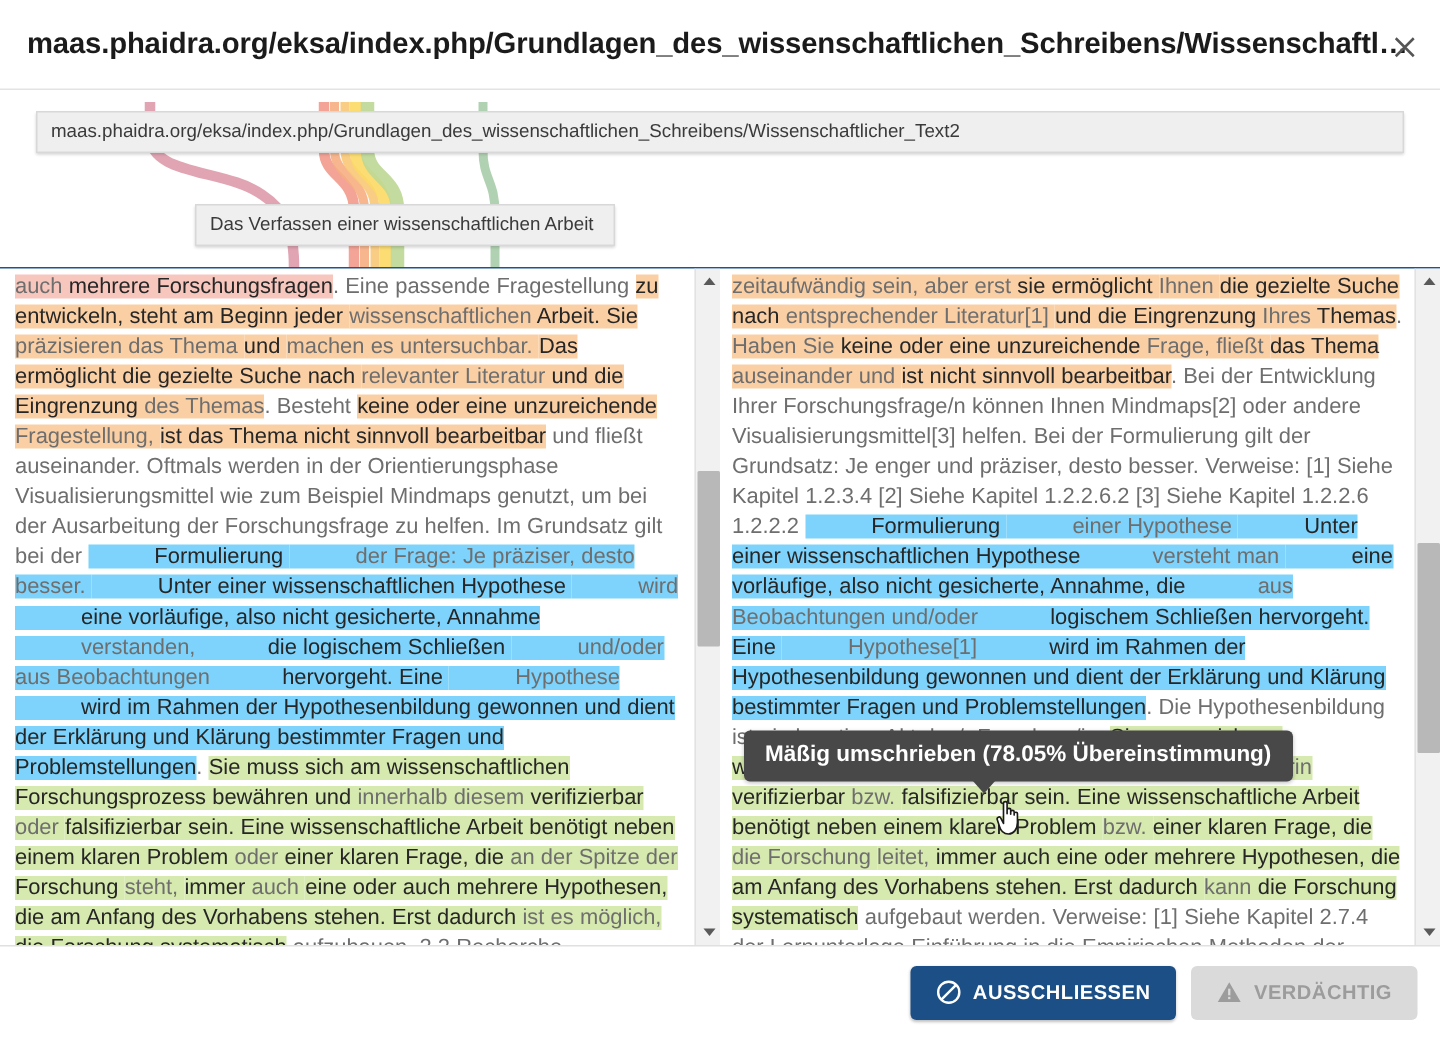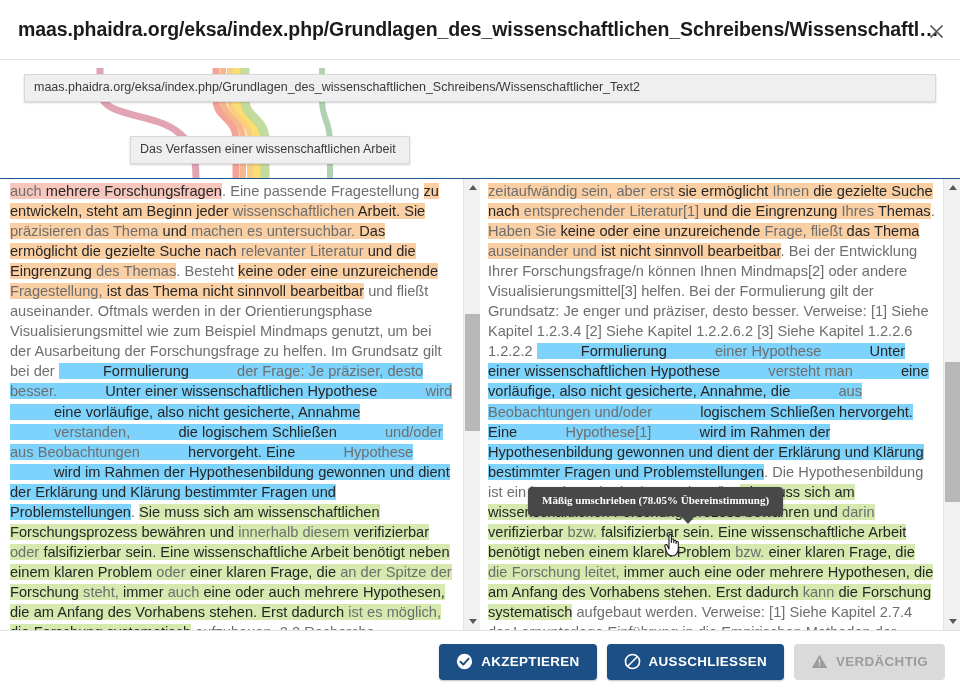--- a/index.html
+++ b/index.html
@@ -169,33 +169,32 @@
     background: #b8b8b8;
     border-radius: 1px;
     cursor: pointer;
   }
   .sbar-left .sbar-thumb  { top: 135px; height: 117px; }
   .sbar-right .sbar-thumb { top: 183px; height: 140px; }
 
   
   .tooltip {
     position: absolute;
-    left: 528px;
+    left: 496px;
     top: 308px;
     background: #484848;
     color: #ffffff;
-    font-size: 11px;
+    font-size: 15px;
     font-weight: 700;
     padding: 7px 14px 8px 14px;
     border-radius: 4px;
     white-space: nowrap;
     z-index: 30;
     box-shadow: 0 1px 3px rgba(0,0,0,0.25);
     line-height: 1.25;
-    font-family: Liberation Serif, serif;
   }
   .tooltip:after {
     content: "";
     position: absolute;
     left: 152px;
     bottom: -8px;
     width: 0; height: 0;
     border-left: 8px solid transparent;
     border-right: 8px solid transparent;
     border-top: 9px solid #484848;
@@ -317,27 +316,20 @@
     <div class="tooltip">Mäßig umschrieben (78.05% Übereinstimmung)</div>
 
     <svg class="cursor-hand" width="22" height="28" viewBox="0 0 22 28">
       <path d="M7,17 L7,5.5 C7,4 9.4,4 9.4,5.5 L9.4,12.5 L9.4,10 C9.4,8.6 11.8,8.6 11.8,10 L11.8,12.8 L11.8,11.2
                C11.8,9.9 14.1,9.9 14.1,11.2 L14.1,13.4 L14.1,12.4 C14.1,11.2 16.3,11.2 16.3,12.4 L16.3,18.4
                C16.3,23 13.6,26 10.3,26 C7,26 5,23.5 4.4,21.2 L2.8,16.4 C2.3,14.9 4.5,13.9 5.2,15.4 L7,19 Z" fill="#ffffff" stroke="#1a1a1a" stroke-width="1.1" stroke-linejoin="round"></path>
     </svg>
   </div>
 
   <div class="footer">
-    <button class="btn btn-primary">
-      <svg width="17" height="17" viewBox="0 0 20 20">
-        <circle cx="10" cy="10" r="9" fill="#ffffff"></circle>
-        <path d="M5.3,10.3 L8.6,13.6 L14.8,6.7" stroke="#1b4f85" stroke-width="2.3" fill="none" stroke-linecap="round" stroke-linejoin="round"></path>
-      </svg>
-      <span>AKZEPTIEREN</span>
-    </button>
 
     <button class="btn btn-primary">
       <svg width="17" height="17" viewBox="0 0 20 20">
         <circle cx="10" cy="10" r="8.3" fill="none" stroke="#ffffff" stroke-width="1.9"></circle>
         <line x1="4.4" y1="15.6" x2="15.6" y2="4.4" stroke="#ffffff" stroke-width="1.9"></line>
       </svg>
       <span>AUSSCHLIESSEN</span>
     </button>
 
     <button class="btn btn-disabled" disabled="">

